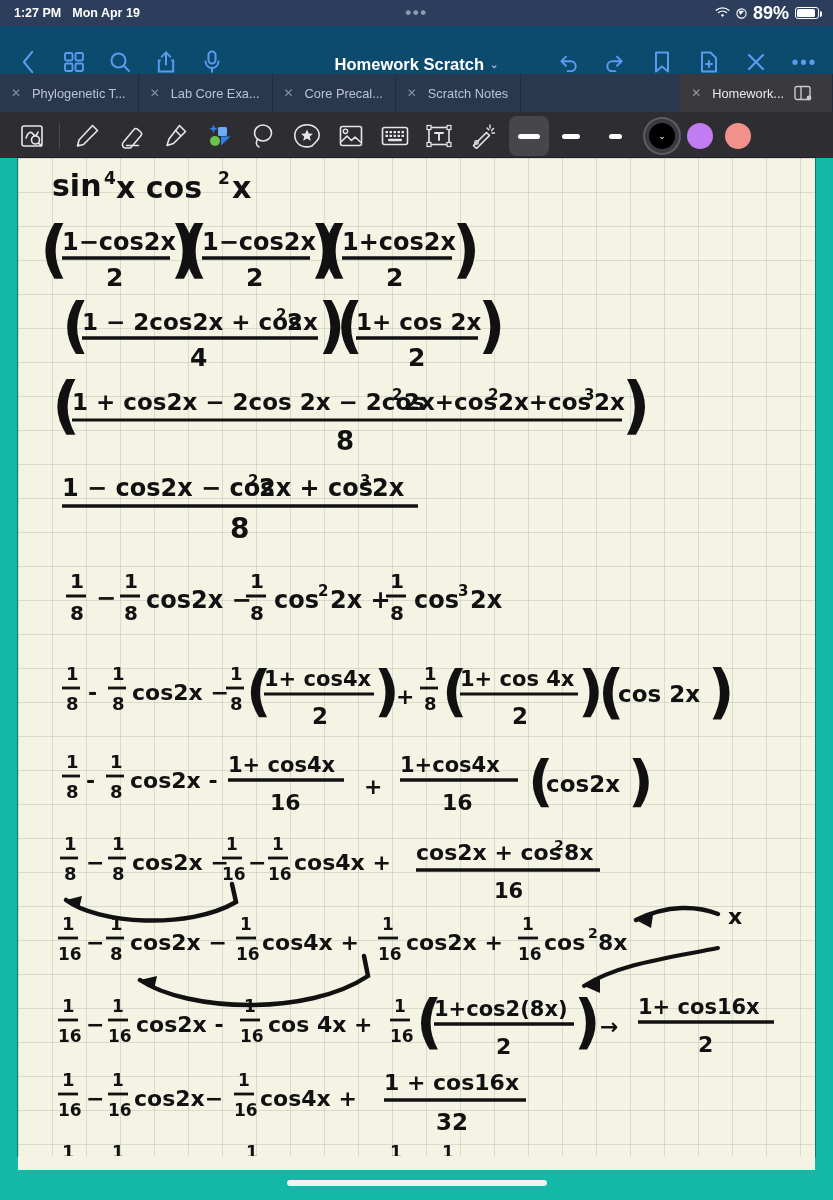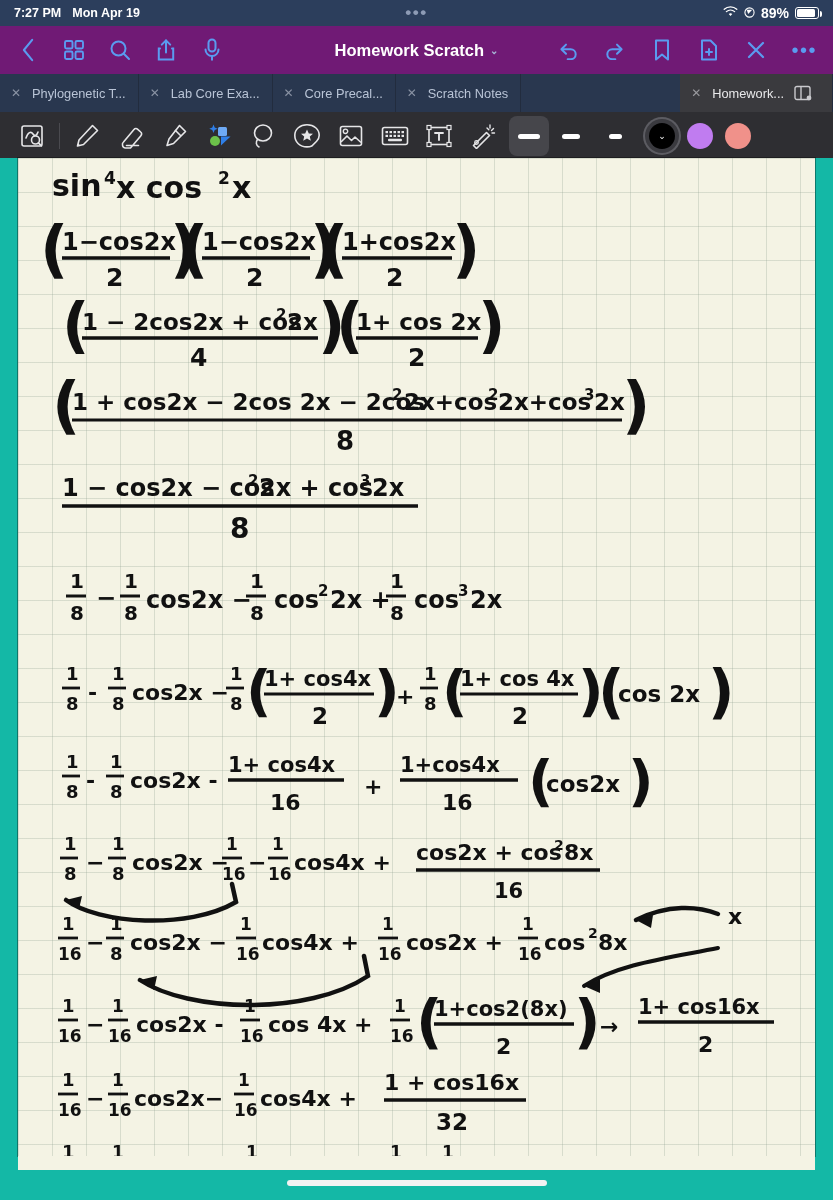--- a/index.html
+++ b/index.html
@@ -13,28 +13,28 @@
 
   
   .statusbar {
     height: 26px; background:#2c3e5c; color:#ffffff;
     display:flex; align-items:center; padding: 0 14px;
     font-size: 12.5px; font-weight: 600; position:relative;
   }
   .sb-left { display:flex; gap:11px; align-items:center; }
   .sb-center { position:absolute; left:0; right:0; text-align:center;
                color:#8d9bb5; font-size:17px; letter-spacing:1.5px; line-height:10px; pointer-events:none; }
-  .sb-right { margin-left:auto; display:flex; align-items:center; gap:6px; font-size:14px;text-align:right; }
+  .sb-right { margin-left:auto; display:flex; align-items:center; gap:6px; font-size:18px;text-align:right; }
   .battery { width:24px; height:12px; border:1.6px solid #fff; border-radius:3px; position:relative; }
   .battery:after { content:""; position:absolute; right:-4px; top:3px; width:2px; height:6px; background:#fff; border-radius:0 2px 2px 0;}
   .battery i { position:absolute; left:1.2px; top:1.2px; bottom:1.2px; width:80%; background:#fff; border-radius:1.5px; display:block;}
 
   
   .header {
-    height:48px; background:#701a75; display:flex; align-items:center;
+    height:48px; background:#0c4a6e; display:flex; align-items:flex-end;
     padding: 0 16px; position:relative;
   }
   .hdr-left { display:flex; align-items:center; gap:22px; }
   .hdr-right { margin-left:auto; display:flex; align-items:center; gap:23px; }
   .hicon { width:24px; height:24px; display:flex; align-items:center; justify-content:center; color:#5a9bf0; }
   .hicon svg { display:block; }
   .doc-title {
     position:absolute; left:0; right:0; text-align:center;
     color:#fff; font-size:16.5px; font-weight:600; pointer-events:none;
     display:flex; justify-content:center; align-items:center; gap:6px;
@@ -96,21 +96,21 @@
   .scrollsliver { position:absolute; left:18px; right:18px; bottom:30px; height:14px;
                   background:#f4f3e4; }
 </style>
 </head>
 <body>
 
 <div class="app">
 
   <div class="statusbar">
     <div class="sb-left">
-      <span>7:27 PM</span>
+      <span>1:27 PM</span>
       <span>Mon Apr 19</span>
     </div>
     <div class="sb-center">•••</div>
     <div class="sb-right">
       <span>
         <svg width="15" height="12" viewBox="0 0 16 12">
             <path d="M8 10.3l1.9-2.2a2.9 2.9 0 0 0-3.8 0L8 10.3z" fill="#fff"></path>
             <path d="M3.6 5.6a6.6 6.6 0 0 1 8.8 0" stroke="#fff" stroke-width="1.4" fill="none" stroke-linecap="round"></path>
             <path d="M1.3 3.1a10 10 0 0 1 13.4 0" stroke="#fff" stroke-width="1.4" fill="none" stroke-linecap="round"></path>
           </svg>

